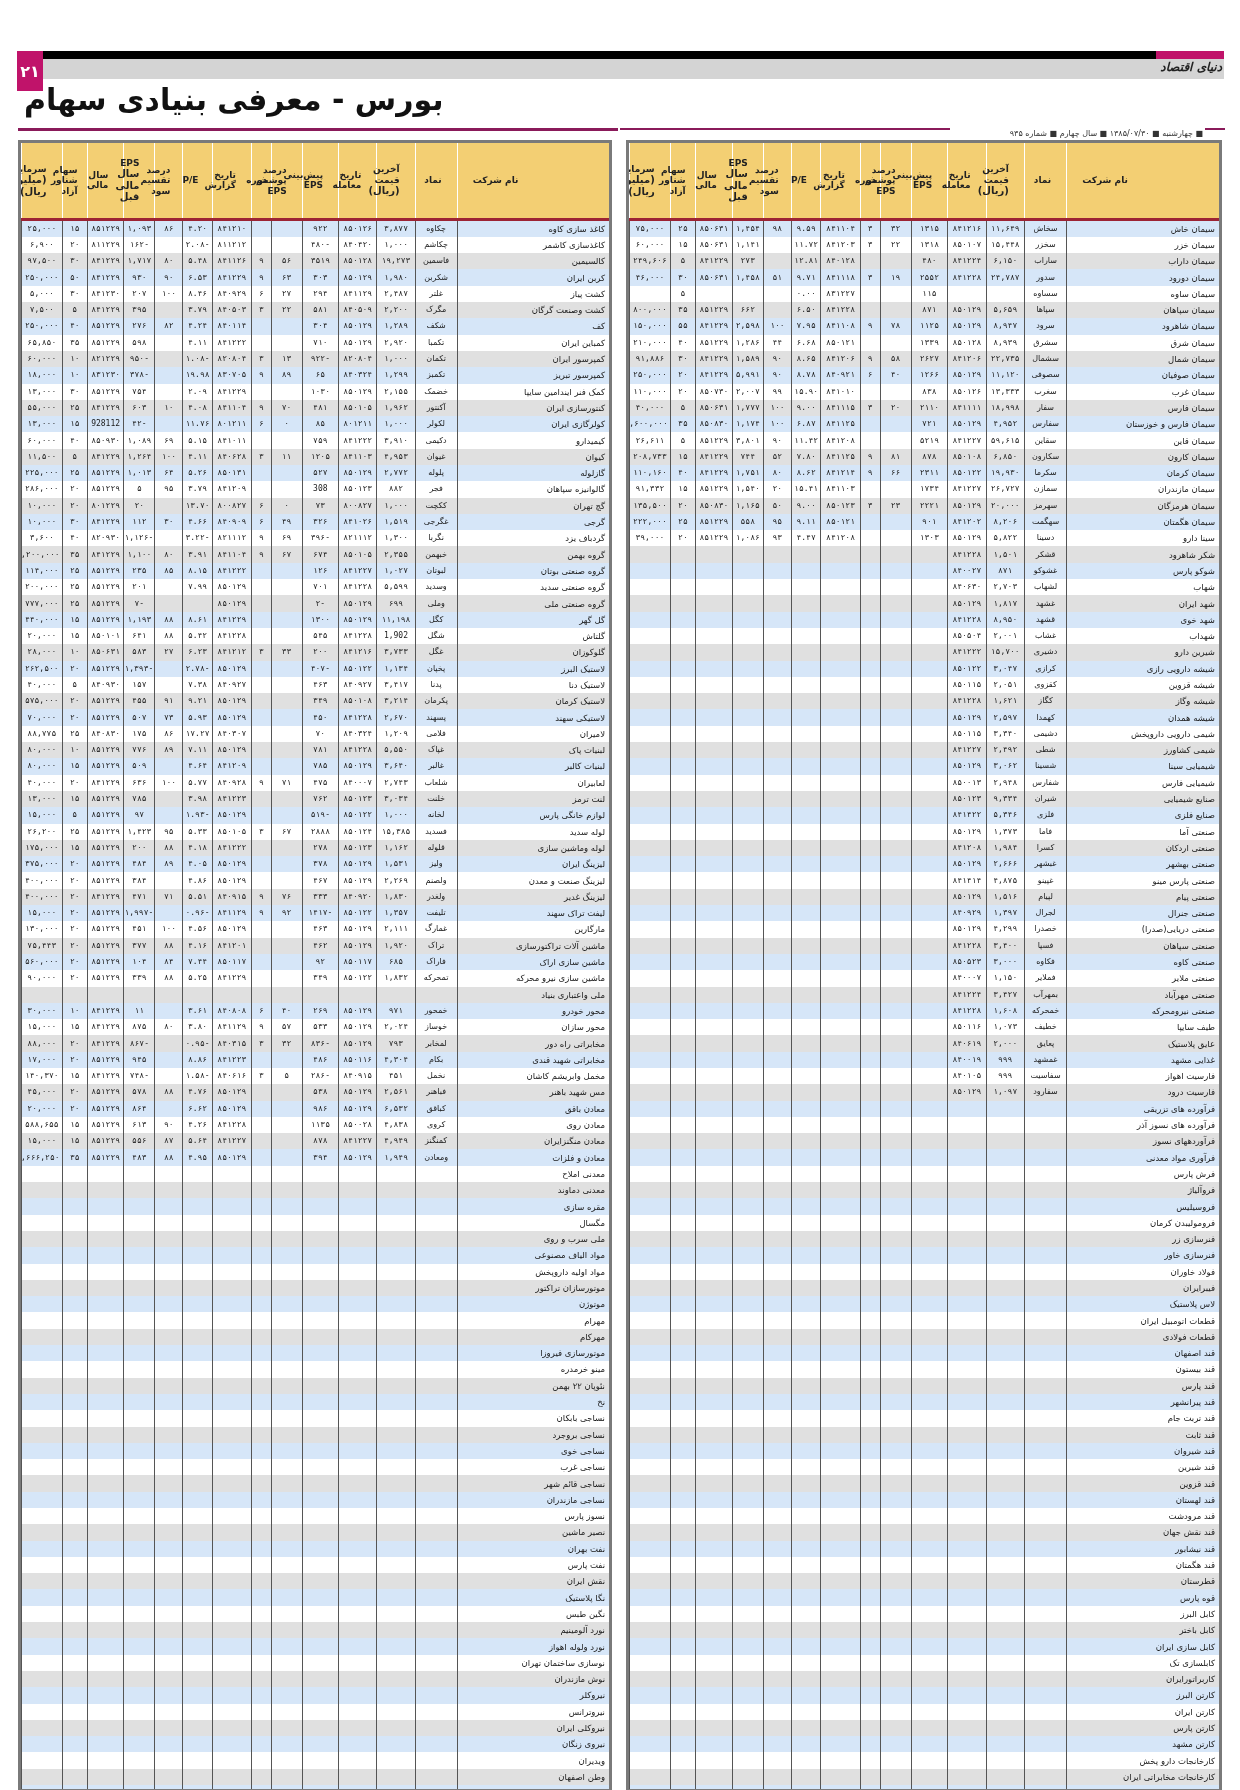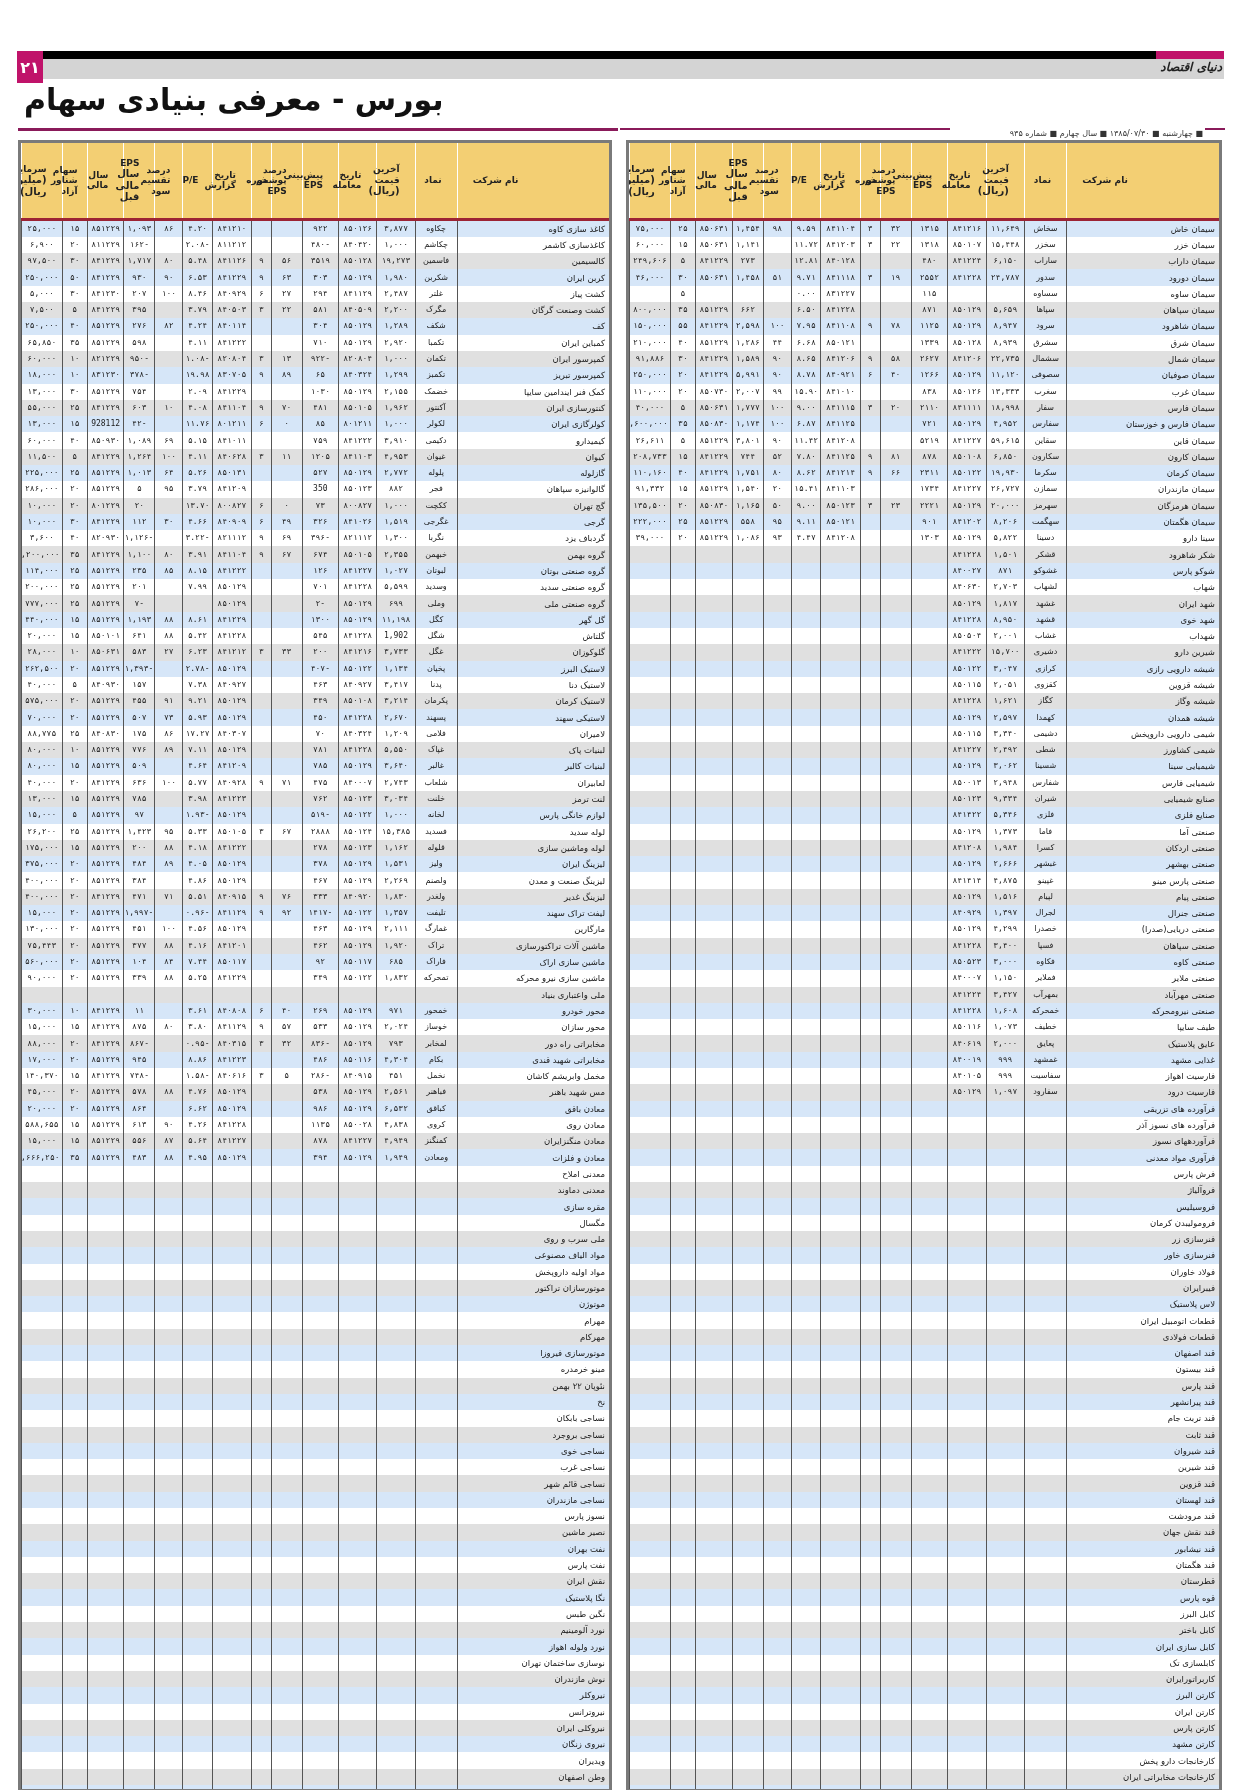--- a/index.html
+++ b/index.html
@@ -1,21 +1,21 @@
 <!DOCTYPE html>
 <html><head>
 <meta charset="utf-8">
 <style>
   * { box-sizing: border-box; margin: 0; padding: 0; }
   html, body { width: 1240px; height: 1790px; background: #ffffff; overflow: hidden; }
   body { font-family: "DejaVu Sans", sans-serif; position: relative; color: #1a1a1a; }
 
   .top-bar { position: absolute; left: 18px; top: 51px; width: 1206px; height: 8px; background: #000; }
   .gray-band { position: absolute; left: 18px; top: 59px; width: 1206px; height: 20px; background: #d4d4d4; }
-  .page-badge { position: absolute; left: 17px; top: 51px; width: 26px; height: 32px; background: #c0136a; color: #fff;
+  .page-badge { position: absolute; left: 17px; top: 51px; width: 26px; height: 40px; background: #c0136a; color: #fff;
     font: bold 16px "DejaVu Sans", sans-serif; display: flex; align-items: center; justify-content: center; }
   .brand-mark { position: absolute; right: 16px; top: 51px; width: 68px; height: 8px; background: #c0136a; }
   .brand-logo { position: absolute; right: 18px; top: 60px; font: italic bold 12px "DejaVu Serif", serif; color: #222; direction: rtl; margin-left: 16px; }
 
   .page-title { position: absolute; left: 24px; top: 82px; font: bold 30px "DejaVu Sans", sans-serif; direction: rtl; color: #111; letter-spacing: -0.5px; }
   .title-rule-left { position: absolute; left: 18px; top: 128px; width: 600px; height: 3px; background: #8a1a5a; }
   .title-rule-right { position: absolute; left: 620px; top: 128px; width: 330px; height: 2px; background: #8a1a5a; }
   .title-rule-right2 { position: absolute; left: 1205px; top: 128px; width: 20px; height: 2px; background: #8a1a5a; }
   .issue-line { position: absolute; left: 958px; top: 129px; width: 245px; font-size: 8px; direction: rtl; color: #333; white-space: nowrap; }
 
@@ -339,21 +339,21 @@
           <td>۱,۰۱۳</td>
           <td>۸۵۱۲۲۹</td>
           <td>۲۵</td>
           <td>۲۲۵,۰۰۰</td>
         </tr>
         <tr class="c1">
           <td class="name">گالوانیزه سپاهان</td>
           <td class="sym">فجر</td>
           <td>۸۸۲</td>
           <td>۸۵۰۱۲۳</td>
-          <td>350</td>
+          <td>308</td>
           <td></td>
           <td></td>
           <td>۸۴۱۲۰۹</td>
           <td>۳.۷۹</td>
           <td>۹۵</td>
           <td>۵</td>
           <td>۸۵۱۲۲۹</td>
           <td>۲۰</td>
           <td>۲۸۶,۰۰۰</td>
         </tr>

